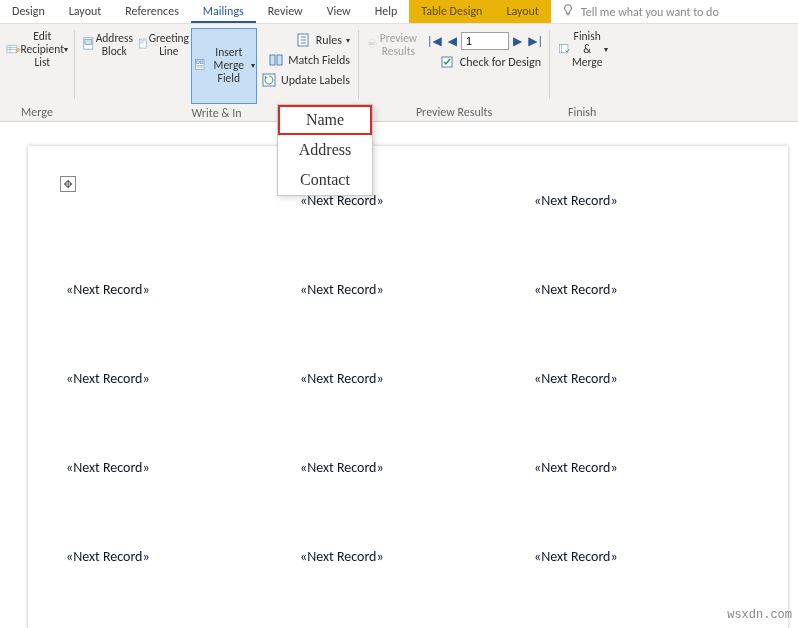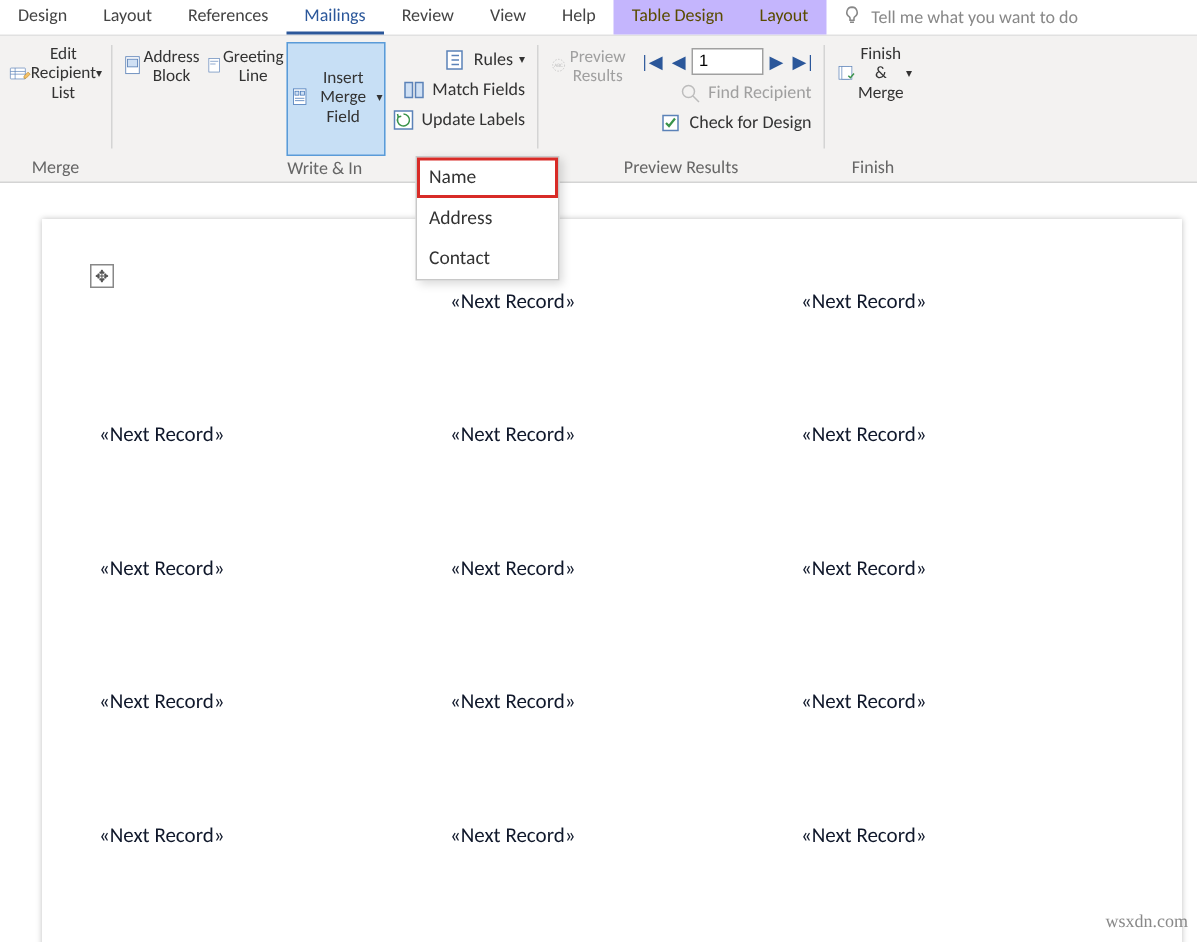--- a/index.html
+++ b/index.html
@@ -2,21 +2,21 @@
 <html><head>
 <meta charset="utf-8">
 <style>
   * { box-sizing: border-box; margin: 0; padding: 0; }
   body { font-family: "Segoe UI", Calibri, sans-serif; font-size: 12px; background: #fff; color: #333; width: 798px; height: 628px; position: relative; overflow: hidden; }
 
   
   .tabs { display: flex; height: 24px; background: #fff; border-bottom: 1px solid #e1e1e1; align-items: stretch; }
   .tab { padding: 4px 12px 4px 12px; cursor: pointer; color: #444; }
   .tab.active { color: #2b579a; border-bottom: 2px solid #2b579a; }
-  .tab.ctx { background: #c4b5fd; color: #5a4b00; }
+  .tab.ctx { background: #eab308; color: #5a4b00; }
   .tell { display:flex; align-items:center; gap:6px; padding:0 10px; color:#888; }
 
   
   .ribbon { display: flex; height: 98px; background: #f3f2f1; border-bottom: 1px solid #d4d4d4; }
   .group { display:flex; flex-direction:column; justify-content:space-between; padding:4px 4px 0 4px; }
   .group .row { display:flex; align-items:flex-start; }
   .group-label { font-size:12px; color:#666; text-align:center; padding:2px 0 2px 0; }
   .sep { width:1px; background:#d4d4d4; margin:6px 0 22px 0; }
   .bigbtn { display:flex; align-items:center; justify-content:flex-start; width:56px; padding:2px 2px; text-align:center; cursor:pointer; font-size:11.5px; line-height:1.15; }
   .bigbtn.wider { width:66px; }
@@ -29,32 +29,32 @@
   .minibtn.disabled { color:#a0a0a0; }
   .stack { display:flex; flex-direction:column; justify-content:flex-start; padding-top:2px;}
   .stack .minibtn { height:20px;justify-content:flex-end; }
 
   .navrec { display:flex; align-items:center; gap:2px; height:22px; }
   .navrec .nav{ padding:0 2px; cursor:pointer; color:#2b579a; font-size:12px;}
   .recnum { width:48px; height:18px; border:1px solid #a0a0a0; font-size:11px; padding:0 4px; }
 
   
   .dropdown { position:absolute; left:277px; top:104px; width:96px; background:#fff; border:1px solid #c8c8c8; box-shadow:2px 2px 6px rgba(0,0,0,.15); z-index:50;}
-  .dropdown .item { padding:6px 8px; font-size:13px; color:#333; cursor:pointer; }
+  .dropdown .item { padding:6px 8px; text-align:center; font-size:16px; color:#333; cursor:pointer;font-family:Liberation Serif, serif; }
   .dropdown .item.hl { border:2px solid #d82b27; padding:4px 6px; }
 
   
   .docwrap { position:absolute; left:0; top:122px; right:0; bottom:32px; background:#fff; }
   .page { position:absolute; left:28px; top:24px; right:10px; bottom:-60px; background:#fff; box-shadow:0 0 4px rgba(0,0,0,.25); }
   .anchor { position:absolute; left:32px; top:30px; width:16px; height:16px; border:1px solid #888; display:flex; align-items:center; justify-content:center; font-size:11px; color:#555; background:#fff; }
   .grid { position:absolute; left:38px; top:46px; right:20px; display:grid; grid-template-columns: 1fr 1fr 1fr; row-gap:72px; }
   .cell { font-family: Calibri, sans-serif; font-size:14px; color:#0f172a; }
 
   
-  .wm { position:absolute; right:6px; bottom:6px; font-size:12px; color:#888; font-family: Liberation Serif, serif; }
+  .wm { position:absolute; right:6px; bottom:6px; font-size:12px; color:#888; font-family: Liberation Mono, monospace; }
 </style>
 </head>
 <body>
 
 <div class="tabs">
   <div class="tab">Design</div>
   <div class="tab">Layout</div>
   <div class="tab">References</div>
   <div class="tab active">Mailings</div>
   <div class="tab">Review</div>
@@ -162,27 +162,20 @@
         <span>Preview Results</span>
       </div>
       <div class="stack" style="margin-left:6px">
         <div class="navrec">
           <span class="nav">|◀</span>
           <span class="nav">◀</span>
           <input class="recnum" value="1" style="">
           <span class="nav">▶</span>
           <span class="nav">▶|</span>
         </div>
-        <div class="minibtn disabled">
-          <svg width="16" height="16" viewBox="0 0 16 16">
-              <circle cx="7" cy="7" r="4" fill="none" stroke="#bcbcbc"></circle>
-              <line x1="10" y1="10" x2="14" y2="14" stroke="#bcbcbc"></line>
-            </svg>
-          <span>Find Recipient</span>
-        </div>
         <div class="minibtn">
           <svg width="16" height="16" viewBox="0 0 16 16">
               <rect x="2" y="3" width="10" height="10" fill="#fff" stroke="#5b82b8"></rect>
               <path d="M4 8 l2 2 l4 -5" fill="none" stroke="#3a934a" stroke-width="1.5"></path>
             </svg>
           <span>Check for Design</span>
         </div>
       </div>
     </div>
     <div class="group-label">Preview Results</div>

